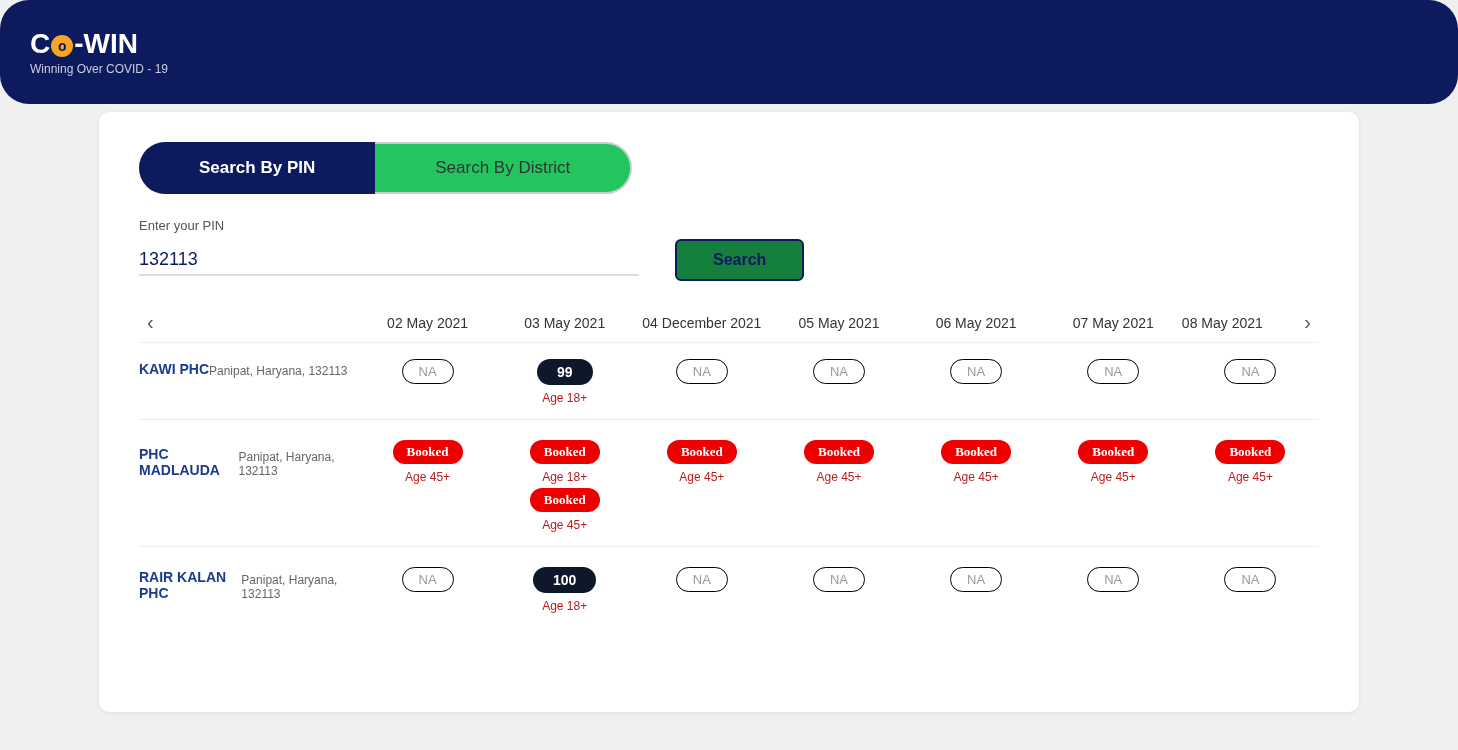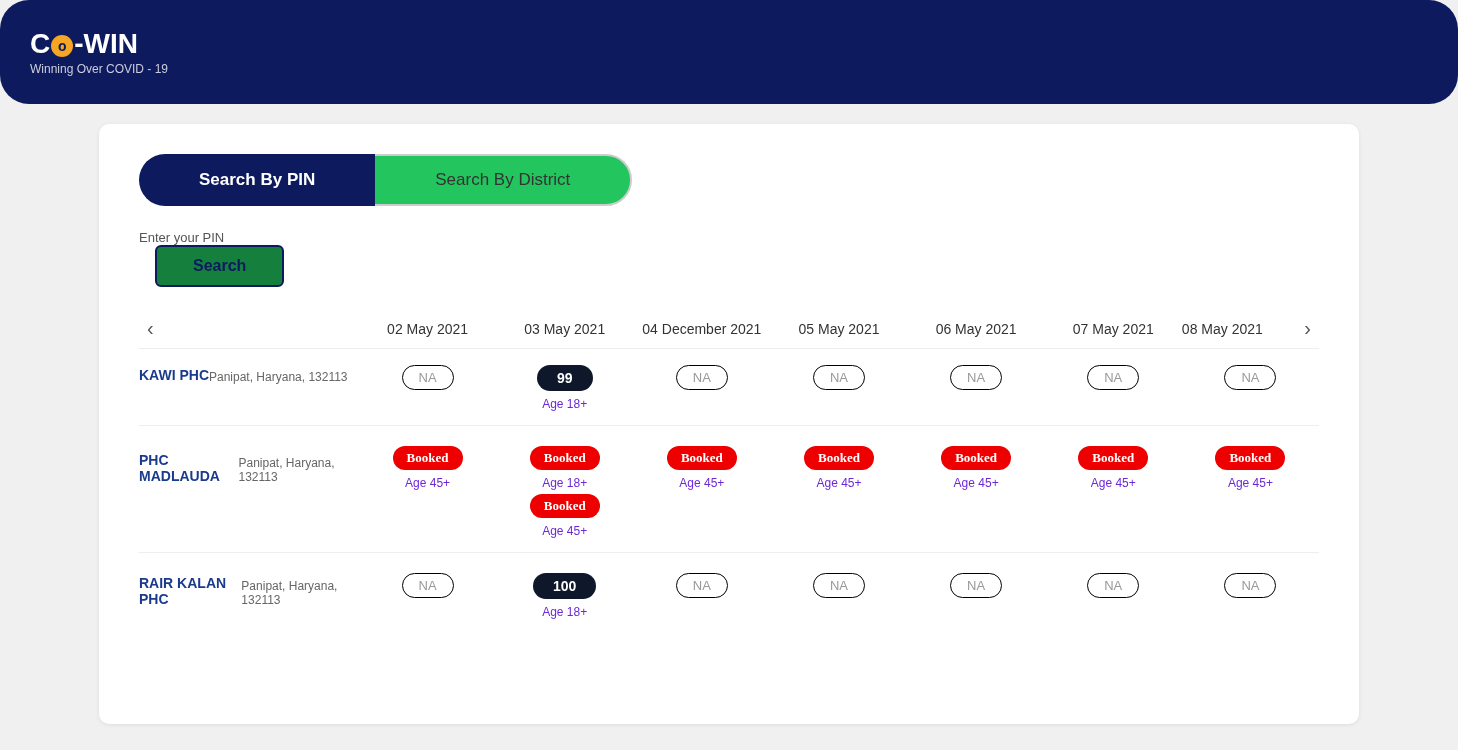--- a/index.html
+++ b/index.html
@@ -33,21 +33,21 @@
       vertical-align: middle;
       margin: 0 1px;
     }
     .logo-subtitle {
       font-size: 12px;
       color: #ccd;
       margin-top: 2px;
     }
     .main-area {
       background: #f0f0f0;
-      padding: 20px 0;
+      padding: 8px 0;
       display: flex;
       justify-content: center;
     }
     .card {
       background: white;
       border-radius: 10px;
       padding: 30px 40px 40px 40px;
       width: 1260px;
       min-height: 600px;
       box-shadow: 0 1px 4px rgba(0,0,0,0.08);
@@ -75,20 +75,21 @@
       border-radius: 0 30px 30px 0;
       padding: 14px 60px;
       font-size: 17px;
       cursor: pointer;
       outline: none;
       margin-left: -2px;
     }
     .pin-label {
       font-size: 13px;
       color: #555;
+      margin-bottom: 6px;
     }
     .pin-row {
       display: flex;
       align-items: center;
       gap: 20px;
       margin-bottom: 30px;
     }
     .pin-input {
       font-size: 18px;
       color: #0d1b5e;
@@ -178,21 +179,21 @@
       background: #e00;
       border-radius: 16px;
       color: white;
       font-size: 13px;
       font-weight: bold;
       padding: 4px 14px;
       font-family: Liberation Serif, serif;
     }
     .age-label {
       font-size: 12px;
-      color: #6d28d9;
+      color: #b91c1c;
       margin-top: 2px;
     }
     .row-divider {
       grid-column: 1 / -1;
       height: 1px;
       background: #eee;
       margin: 4px 0;
     }
   </style>
 </head>
@@ -210,20 +211,21 @@
 <div class="main-area">
   <div class="card">
 
     <div class="tab-row">
       <button class="tab-pin">Search By PIN</button>
       <button class="tab-district">Search By District</button>
     </div>
 
     <div class="pin-label">Enter your PIN</div>
     <div class="pin-row">
+      <input class="pin-input" type="text" value="132113" style="">
       <button class="search-btn">Search</button>
     </div>
 
     <div class="date-cols">
       <div style="display:flex;align-items:center;">
         <span class="nav-arrow">‹</span>
       </div>
       <div class="date-header">02 May 2021</div>
       <div class="date-header">03 May 2021</div>
       <div class="date-header">04 December 2021</div>

